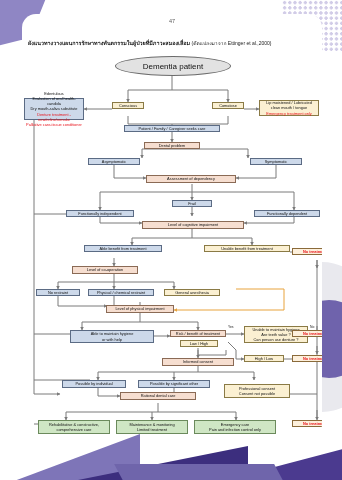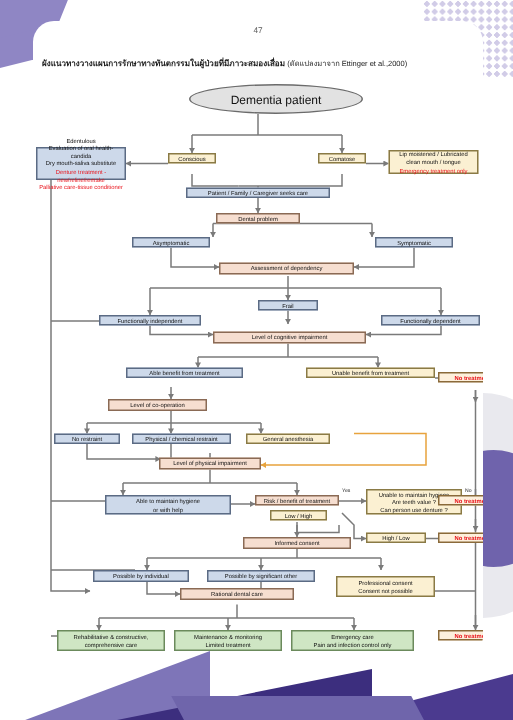--- a/index.html
+++ b/index.html
@@ -285,21 +285,21 @@
           <path d="M276,320 L283,320" marker-end="url(#ah)"></path>
           <path d="M262,345 L283,345" marker-end="url(#ah)"></path>
           <path d="M245,380 L295,380"></path>
           <path d="M240,380 L245,380"></path>
         </g>
         <g stroke="#e8a33d" stroke-width="1" fill="none">
           <path d="M214,275 L262,275 L262,296 L152,296" marker-end="url(#aho)"></path>
         </g>
       </svg>
 
-      <div class="ellipse" style="left:104px; top:42px; width:116px; height:20px;">
+      <div class="ellipse" style="left:93px; top:42px; width:116px; height:20px;">
         <span>Dementia patient</span>
       </div>
 
       <div class="node cream" style="left:90px; top:88px; width:32px; height:7px;">
         <span>Conscious</span>
       </div>
       <div class="node cream" style="left:190px; top:88px; width:32px; height:7px;">
         <span>Comatose</span>
       </div>
 

